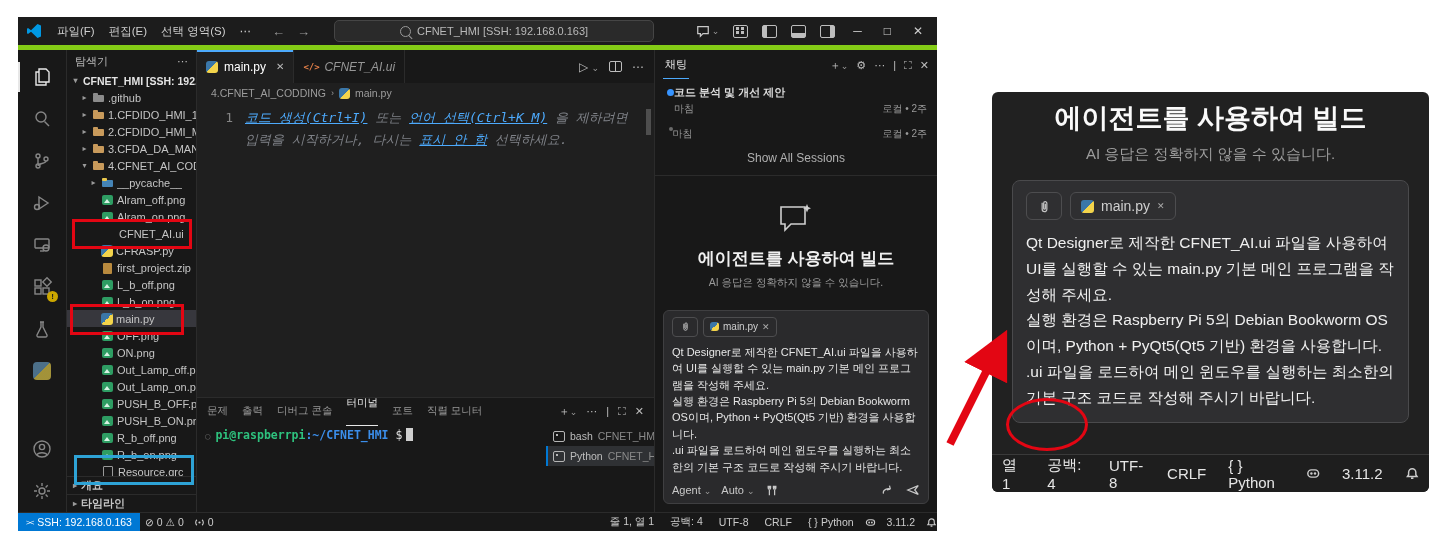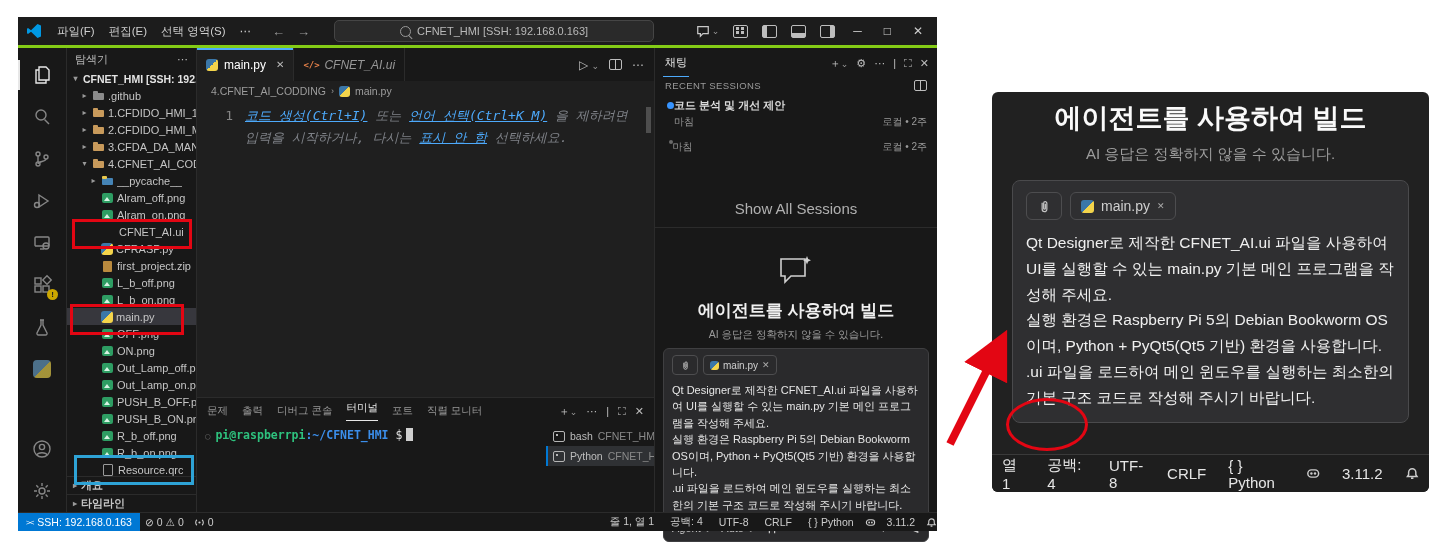--- a/index.html
+++ b/index.html
@@ -1,19 +1,19 @@
 <!DOCTYPE html>
 <html><head>
 <meta charset="utf-8">
 <style>
   html,body{margin:0;padding:0;background:#fff;font-family:"Liberation Sans",sans-serif;}
   .page{position:relative;width:1429px;height:543px;background:#fff;overflow:hidden;}
   
   .vscode{position:absolute;left:18px;top:17px;width:919px;height:514px;background:#1f1f1f;display:flex;flex-direction:column;font-size:12px;color:#ccc;}
-  .titlebar{height:28px;background:#1c1c1c;display:flex;align-items:center;flex:none;border-bottom:3px solid #84cc16;}
+  .titlebar{height:28px;background:#1c1c1c;display:flex;align-items:center;flex:none;border-bottom:5px solid #84cc16;}
   .vslogo{width:16px;height:16px;margin:0 8px 0 8px;}
   .menu-item{padding:0 7px;color:#cfcfcf;font-size:11.5px;}
   .nav-arrows{color:#9a9a9a;margin-left:14px;display:flex;gap:12px;font-size:13px;}
   .searchbox{margin-left:24px;width:318px;height:20px;background:#2a2a2a;border:1px solid #454545;border-radius:5px;display:flex;align-items:center;justify-content:center;gap:6px;color:#b9b9b9;font-size:11px;}
   .mag{width:9px;height:9px;border:1.4px solid #9a9a9a;border-radius:50%;position:relative;flex:none;}
   .mag::after{content:"";position:absolute;left:8px;top:8px;width:5px;height:1.4px;background:#9a9a9a;transform:rotate(45deg);transform-origin:0 0;}
   .tb-right{margin-left:auto;display:flex;align-items:center;gap:14px;padding-right:10px;color:#bdbdbd;}
   .layout-ic{width:13px;height:11px;border:1.2px solid #bdbdbd;border-radius:2px;position:relative;}
   .layout-ic.left::after{content:"";position:absolute;left:0;top:0;bottom:0;width:4px;background:#bdbdbd;}
   .layout-ic.bottom::after{content:"";position:absolute;left:0;right:0;bottom:0;height:4px;background:#bdbdbd;}
@@ -65,21 +65,21 @@
   .tab-actions{margin-left:auto;display:flex;align-items:center;gap:10px;padding-right:10px;color:#bdbdbd;font-size:12px;}
   .breadcrumb{height:20px;display:flex;align-items:center;gap:5px;padding:0 14px;color:#9d9d9d;font-size:10.5px;background:#1f1f1f;flex:none;}
   .code{flex:1;background:#1f1f1f;display:flex;padding-top:4px;min-height:0;position:relative;}
   .gutter{width:36px;text-align:right;padding-right:12px;color:#858585;font-family:"DejaVu Sans Mono",monospace;font-size:13px;line-height:22px;flex:none;}
   .ghost{width:398px;font-family:"DejaVu Sans Mono",monospace;font-size:13px;line-height:22px;font-style:italic;color:#7f8288;word-break:break-all;}
   .ghost .glink{color:#4daafc;text-decoration:underline;}
   .ovruler{position:absolute;right:3px;top:6px;width:5px;height:26px;background:#4e4e4e;}
   
   .panel{height:114px;border-top:1px solid #2b2b2b;background:#181818;display:flex;flex-direction:column;flex:none;}
   .panel-tabs{height:26px;display:flex;align-items:center;padding:0 10px;gap:14px;font-size:10.5px;color:#969696;flex:none;}
-  .panel-tab.active{color:#e7e7e7;border-bottom:1px solid #e7e7e7;padding-bottom:5px;}
+  .panel-tab.active{color:#e7e7e7;border-bottom:1px solid #e7e7e7;padding-bottom:15px;}
   .panel-actions{margin-left:auto;display:flex;gap:9px;align-items:center;color:#bdbdbd;font-size:11px;}
   .panel-body{flex:1;display:flex;min-height:0;}
   .term-out{flex:1;padding:4px 4px 0 8px;font-family:"DejaVu Sans Mono",monospace;font-size:11.5px;display:flex;align-items:flex-start;gap:5px;}
   .t-circ{color:#5a5a5a;font-size:9px;line-height:16px;}
   .t-user{color:#2ec27e;font-weight:bold;}
   .t-path{color:#3b8eea;font-weight:bold;}
   .t-sym{color:#e0e0e0;}
   .cursor{display:inline-block;width:7px;height:13px;background:#cfcfcf;vertical-align:-2px;margin-left:4px;}
   .term-list{width:108px;flex:none;padding-top:2px;}
   .term-row{height:20px;display:flex;align-items:center;gap:5px;padding-left:7px;font-size:10.5px;color:#bdbdbd;white-space:nowrap;}
@@ -94,21 +94,21 @@
   .chat-actions{margin-left:auto;display:flex;align-items:center;gap:8px;color:#bdbdbd;font-size:11px;}
   .recent-row{display:flex;align-items:center;justify-content:space-between;padding:2px 10px;color:#9a9a9a;font-size:9.5px;letter-spacing:.4px;flex:none;}
   .split-ic{width:11px;height:9px;border:1.2px solid #bdbdbd;border-radius:2px;position:relative;}
   .split-ic::after{content:"";position:absolute;left:4.5px;top:0;bottom:0;width:1.2px;background:#bdbdbd;}
   .session{display:flex;padding:6px 10px 2px 12px;}
   .session .sdot{width:7px;height:7px;border-radius:50%;margin-top:3px;flex:none;}
   .session .sdot.blue{background:#3794ff;}
   .session .sdot.dim{background:#6a6a6a;width:4px;height:4px;margin-left:1.5px;}
   .stitle{color:#dcdcdc;font-size:11px;font-weight:bold;line-height:13px;}
   .smeta{display:flex;justify-content:space-between;color:#9a9a9a;font-size:10px;margin-top:3px;}
-  .showall{text-align:center;color:#b0b0b0;font-size:15px;padding:8px 0 6px 0;margin-top:36px;}
+  .showall{text-align:center;color:#b0b0b0;font-size:12px;padding:8px 0 6px 0;}
   .chat-div{border-top:1px solid #2b2b2b;margin:4px 0 0 0;}
   .welcome{flex:1;display:flex;flex-direction:column;align-items:center;justify-content:flex-start;padding-top:26px;}
   .w-icon svg{width:38px;height:34px;stroke:#cfcfcf;fill:none;stroke-width:1.6;}
   .w-title{color:#f0f0f0;font-size:17px;font-weight:bold;margin-top:8px;}
   .w-sub{color:#9a9a9a;font-size:10.5px;margin-top:6px;}
   .chat-input{margin:6px 8px 8px 8px;background:#2a2a2c;border:1px solid #3f3f41;border-radius:6px;padding:6px 8px;flex:none;}
   .chip-row{display:flex;gap:5px;align-items:center;}
   .attach-btn{width:24px;height:18px;border:1px solid #4d4d4f;border-radius:4px;display:flex;align-items:center;justify-content:center;}
   .attach-btn svg{width:11px;height:11px;stroke:#c5c5c5;fill:none;stroke-width:1.3;}
   .chip{height:18px;border:1px solid #4d4d4f;border-radius:4px;display:flex;align-items:center;gap:4px;padding:0 6px;color:#cfcfcf;font-size:10px;}
@@ -461,24 +461,20 @@
         <div class="chat-header">
           <span class="chat-title">채팅</span>
           <div class="chat-actions">
             <span><span>＋</span><span class="chev-sm">⌄</span></span>
             <span>⚙</span>
             <span>⋯</span>
             <span>|</span>
             <span>⛶</span>
             <span>✕</span>
           </div>
-        </div>
-        <div class="recent-row">
-          <span>RECENT SESSIONS</span>
-          <span class="split-ic"></span>
         </div>
         <div id="sessions">
             <div class="session">
               <span class="sdot blue"></span>
     <div style="flex:1;min-width:0">
                 <div class="stitle">코드 분석 및 개선 제안</div>
     <div class="smeta">
                   <span>마침</span>
                   <span>로컬 • 2주</span>
                 </div>

